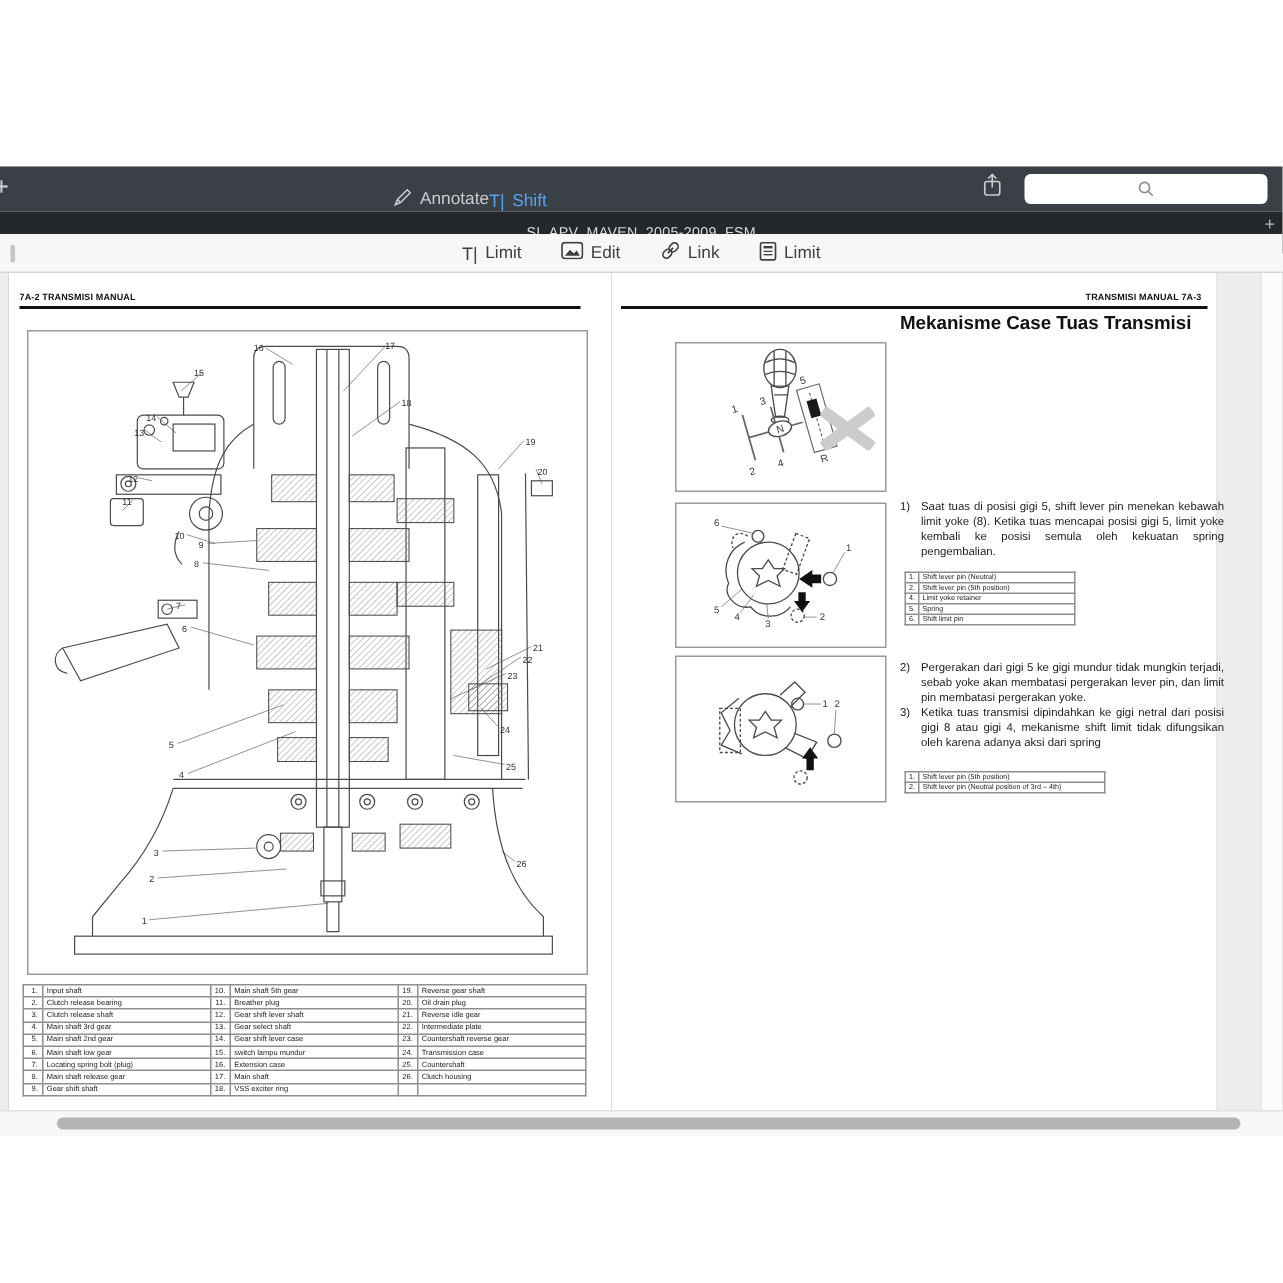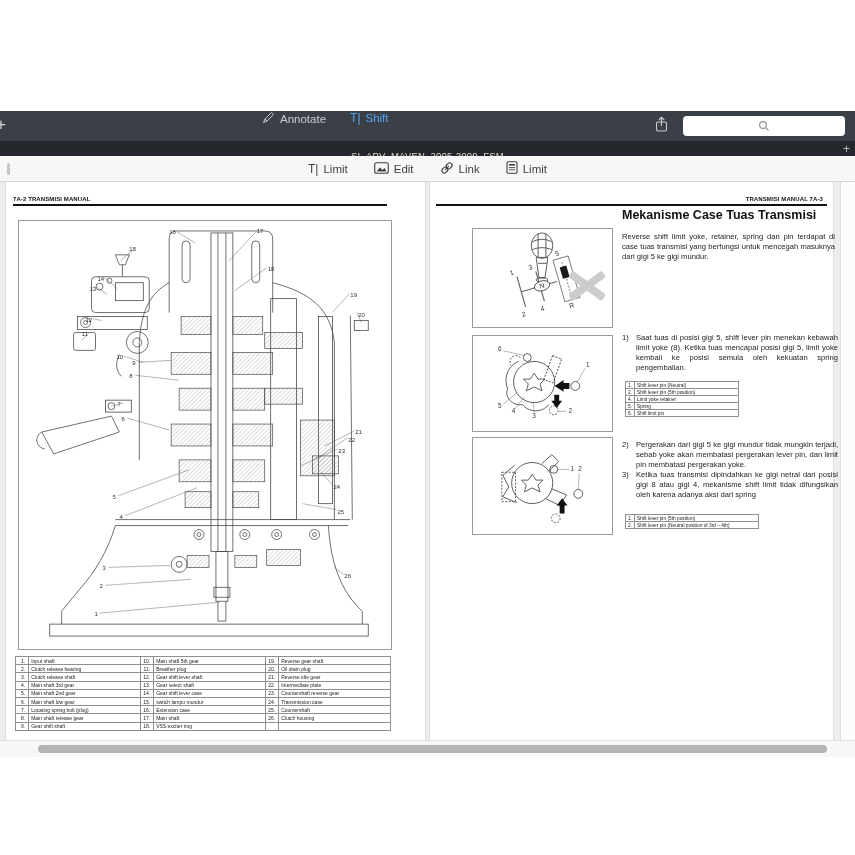--- a/index.html
+++ b/index.html
@@ -3,21 +3,21 @@
 <meta charset="utf-8">
 <style>
   * { margin:0; padding:0; box-sizing:border-box; }
   html,body { width:855px; height:855px; background:#ffffff; overflow:hidden;
               font-family:"Liberation Sans", sans-serif; }
   .window { position:absolute; left:0; top:111px; width:855px; height:646px; background:#ededed; }
 
   
   .toolbar-top { position:absolute; left:0; top:0; width:100%; height:30px; background:#3b4046; }
   .tl-plus { position:absolute; left:-4px; top:4px; color:#cfd2d5; font-size:17px; font-weight:300; }
-  .mode-group { position:absolute; left:262px; top:0; height:30px; display:flex; align-items:flex-start; gap:24px; }
+  .mode-group { position:absolute; left:262px; top:0; height:30px; display:flex; align-items:flex-end; }
   .mode-btn { display:flex; align-items:center; gap:5px; font-size:11.5px; color:#c9cccf; cursor:default; }
   .mode-btn.active { color:#53a3f4; }
   .tbar-right { position:absolute; right:10px; top:0; height:30px; display:flex; align-items:center; gap:14px; }
   .search-box { width:162px; height:20px; background:#ffffff; border-radius:4px; position:relative; }
   .search-box svg { position:absolute; left:50%; top:50%; transform:translate(-50%,-50%); }
   .search-input { position:absolute; inset:0; width:100%; height:100%; border:none; background:transparent; outline:none; font-size:11px; padding:0 8px; }
 
   
   .tabbar { position:absolute; left:0; top:30px; width:100%; height:28px; background:#24272b;
             display:flex; align-items:center; justify-content:center; }
@@ -28,21 +28,21 @@
   .toolbar2 { position:absolute; left:0; top:45px; width:100%; height:26px; background:#f7f7f8;
               border-bottom:1px solid #d8d8d8; display:flex; align-items:center; justify-content:center; gap:26px; }
   .tool-btn { display:flex; align-items:center; gap:5px; font-size:11.5px; color:#3d3f42; }
   .drag-handle { position:absolute; left:7px; top:7px; width:3px; height:12px; background:#c6c6c8; border-radius:2px; }
   .ticon { color:#3d3f42; font-size:12px; font-weight:500; }
 
   
   .content { position:absolute; left:0; top:71px; width:855px; height:558px; background:#ededed; }
   .page { position:absolute; top:0; height:558px; background:#ffffff; box-shadow:0 0 0 0.5px #d2d2d2; }
   .page-left  { left:6px;   width:419px; }
-  .page-right { left:430px; width:403px;padding-left:22px; }
+  .page-right { left:408px; width:403px;padding-left:22px; }
   .page-sliver { position:absolute; left:841px; top:0; width:14px; height:558px; background:#fcfcfc; box-shadow:0 0 0 0.5px #d2d2d2; }
 
   .doc-header { position:absolute; font-size:6px; font-weight:bold; color:#111; letter-spacing:.1px; }
   .doc-rule { position:absolute; height:2.4px; background:#111; }
 
   .lp-figure { position:absolute; left:12px; top:38px; width:374px; height:430px; border:0.8px solid #9a9a9a; }
 
   .parts-table { position:absolute; left:9px; top:474px; width:376px; border-collapse:collapse; font-size:5px; color:#222; }
   .parts-table td { border:0.5px solid #8f8f8f; padding:0.6px 2px 0.6px 2px; height:6.4px; white-space:nowrap; overflow:hidden; }
   .parts-table td.num { width:13px; text-align:right; padding-right:3px; }
@@ -380,21 +380,20 @@
         </tr>
       </tbody>
         </table>
     </div>
 
     <div class="page page-right">
       <div class="doc-header" style="right:10px; top:14px;">TRANSMISI MANUAL 7A-3</div>
       <div class="doc-rule" style="left:6px; top:22px; width:391px;"></div>
 
       <div class="rp-title">Mekanisme Case Tuas Transmisi</div>
-      <div class="rp-text" style="left:192px; top:50px; width:213px;">Reverse shift limit yoke, retainer, spring dan pin terdapat di case tuas transmisi yang berfungsi untuk mencegah masuknya dari gigi 5 ke gigi mundur.</div>
 
       <div class="figbox" style="top:46px; height:100px;">
         <svg width="139" height="98" viewBox="0 0 141 100">
           <g fill="none" stroke="#4a4a4a" stroke-width="0.9">
             <ellipse cx="70" cy="17" rx="11" ry="13"></ellipse>
             <path d="M60 13 Q70 8 80 13 M60 21 Q70 17 80 21 M66 5 L66 29 M74 5 L74 29"></path>
             <path d="M64 29 L76 29 L73 50 L67 50 Z"></path>
             <line x1="66" y1="35" x2="75" y2="35"></line>
             <ellipse cx="70" cy="52" rx="6" ry="2.5"></ellipse>
           </g>

